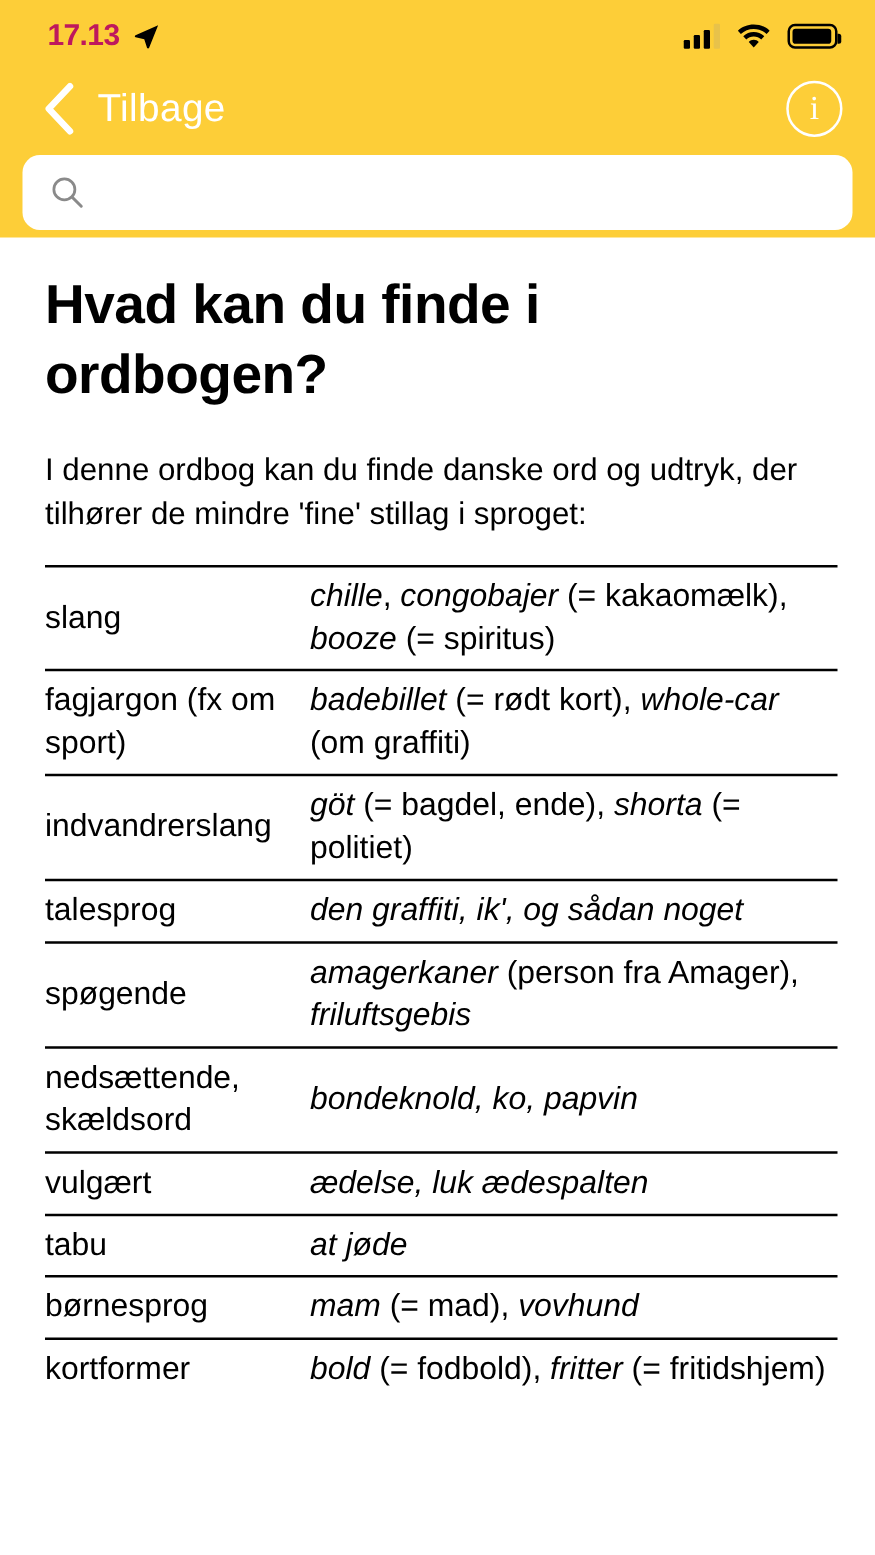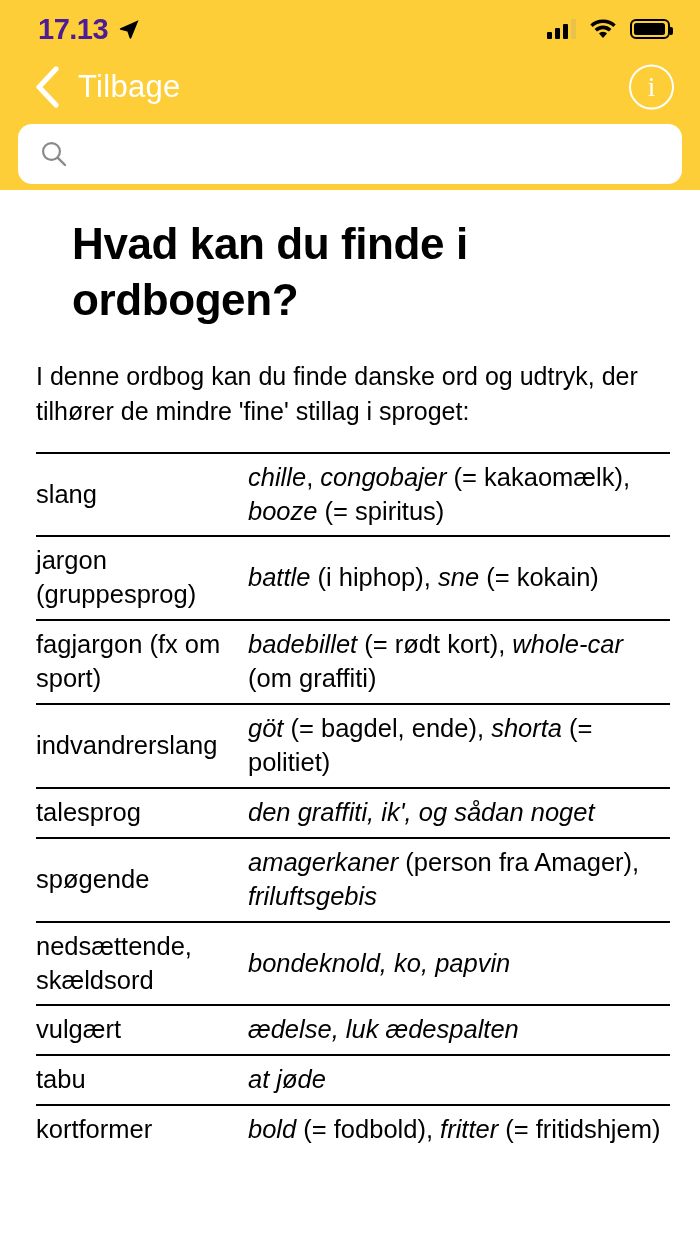--- a/index.html
+++ b/index.html
@@ -39,23 +39,23 @@
     align-items: center;
     justify-content: space-between;
     padding: 0 30px 0 38px;
   }
   .status-left {
     display: flex;
     align-items: center;
     gap: 9px;
   }
   .status-time {
-    font-size: 29px;
+    font-size: 24px;
     font-weight: bold;
-    color: #4c1d95;
+    color: #be185d;
     letter-spacing: -0.5px;
     line-height: 1;
   }
   .loc-arrow { display: block; }
   .status-right {
     display: flex;
     align-items: center;
     gap: 13px;
   }
   .signal-bars {
@@ -164,21 +164,20 @@
   .content {
     padding: 26px 30px 0 36px;
   }
   .page-title {
     font-size: 44px;
     font-weight: bold;
     line-height: 1.28;
     color: #000;
     letter-spacing: -0.4px;
     max-width: 470px;
-    margin-left: 36px;
   }
   .intro {
     margin-top: 30px;
     font-size: 25px;
     line-height: 1.42;
     color: #000;
     max-width: 615px;
   }
 
   
@@ -261,24 +260,20 @@
     <h1 class="page-title">Hvad kan du finde i ordbogen?</h1>
     <p class="intro">I denne ordbog kan du finde danske ord og udtryk, der tilhører de mindre 'fine' stillag i sproget:</p>
 
     <table class="dict-table">
       <tbody>
           <tr>
             <td class="col-cat">slang</td>
             <td class="col-ex"><i>chille</i><span>, </span><i>congobajer</i><span> (= kakaomælk), </span><i>booze</i><span> (= spiritus)</span></td>
           </tr>
           <tr>
-            <td class="col-cat">jargon (gruppesprog)</td>
-            <td class="col-ex"><i>battle</i><span> (i hiphop), </span><i>sne</i><span> (= kokain)</span></td>
-          </tr>
-          <tr>
             <td class="col-cat">fagjargon (fx om sport)</td>
             <td class="col-ex"><i>badebillet</i><span> (= rødt kort), </span><i>whole-car</i><span> (om graffiti)</span></td>
           </tr>
           <tr>
             <td class="col-cat">indvandrerslang</td>
             <td class="col-ex"><i>göt</i><span> (= bagdel, ende), </span><i>shorta</i><span> (= politiet)</span></td>
           </tr>
           <tr>
             <td class="col-cat">talesprog</td>
             <td class="col-ex"><i>den graffiti, ik', og sådan noget</i></td>
@@ -291,20 +286,24 @@
             <td class="col-cat">nedsættende, skældsord</td>
             <td class="col-ex"><i>bondeknold, ko, papvin</i></td>
           </tr>
           <tr>
             <td class="col-cat">vulgært</td>
             <td class="col-ex"><i>ædelse, luk ædespalten</i></td>
           </tr>
           <tr>
             <td class="col-cat">tabu</td>
             <td class="col-ex"><i>at jøde</i></td>
+          </tr>
+          <tr>
+            <td class="col-cat">børnesprog</td>
+            <td class="col-ex"><i>mam</i><span> (= mad), </span><i>vovhund</i></td>
           </tr>
           <tr>
             <td class="col-cat">kortformer</td>
             <td class="col-ex"><i>bold</i><span> (= fodbold), </span><i>fritter</i><span> (= fritidshjem)</span></td>
           </tr>
         </tbody>
     </table>
   </div>
 
 </div>

